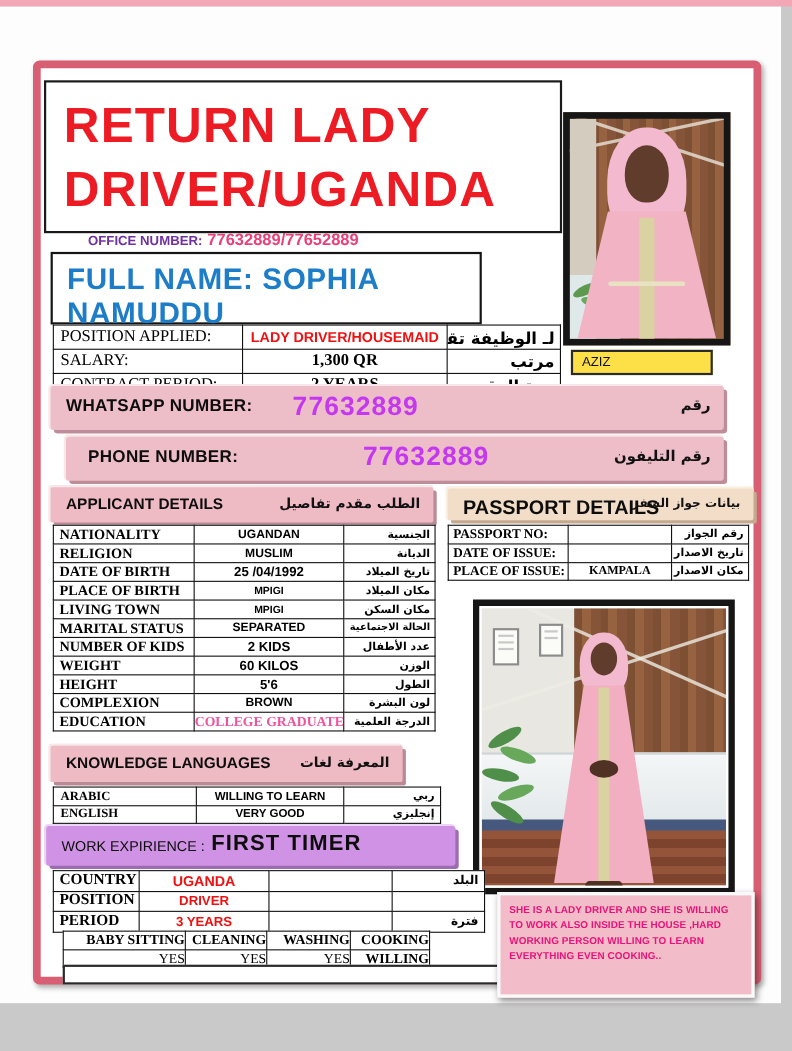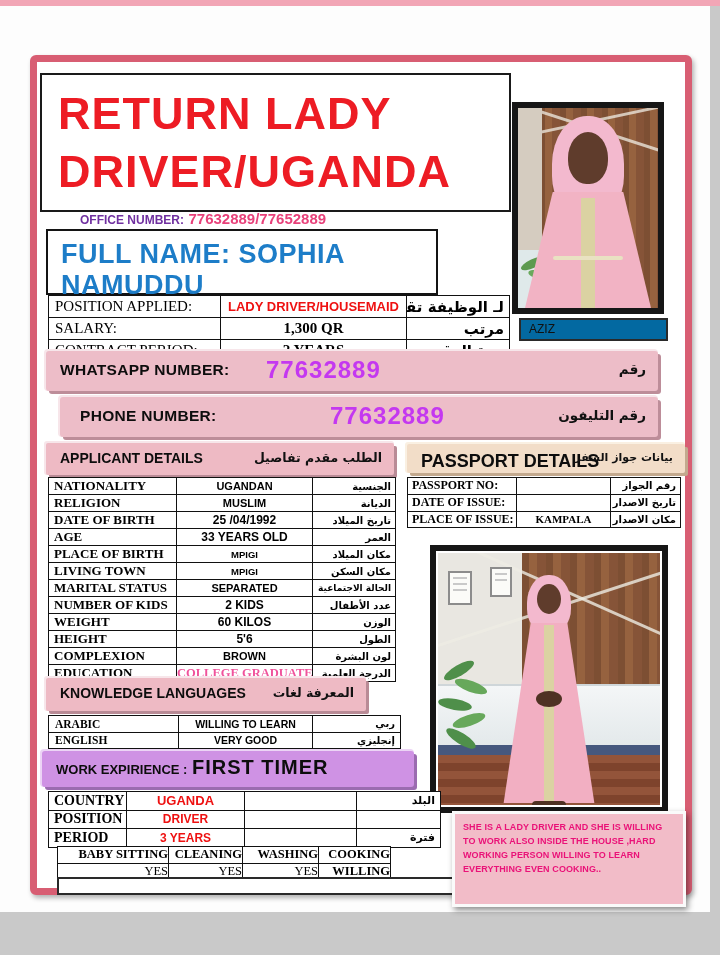--- a/index.html
+++ b/index.html
@@ -46,21 +46,21 @@
   .wood-seam { position:absolute; width:160%; height:3px; background:rgba(240,238,230,.75); }
   .panel-light { position:absolute; left:0; top:0; width:24px; height:100%; background:#d5ccc0; }
   .lowlight { position:absolute; left:0; bottom:0; width:46px; height:58px; background:#dfe9ea; }
   .leaf { position:absolute; width:26px; height:9px; border-radius:50%; background:#5d9a50; }
   .hijab1 { position:absolute; left:50%; transform:translateX(-50%); top:8px; width:72px; height:100px; background:#f3b9ce; border-radius:48% 48% 40% 40%; }
   .face1 { position:absolute; left:50%; transform:translateX(-50%); top:24px; width:40px; height:52px; background:#5f3c2c; border-radius:50% 50% 46% 46%; }
   .dress1 { position:absolute; left:50%; transform:translateX(-50%); bottom:0; width:126px; height:116px; background:#f2b3c4;
     clip-path:polygon(22% 0,78% 0,100% 100%,0 100%); }
   .trim1 { position:absolute; left:50%; transform:translateX(-50%); bottom:0; width:14px; height:110px; background:#dbd2a2; }
   .belt1 { position:absolute; left:50%; transform:translateX(-50%); bottom:48px; width:70px; height:4px; background:#e9e2c2; border-radius:2px; }
-  .aziz-box { left:519px; top:318px; width:149px; height:23px; border:2px solid #2a2a2a; background:#0369a1; padding:2px 0 0 8px; font-size:12px; color:#111; }
+  .aziz-box { left:519px; top:318px; width:129px; height:23px; border:2px solid #2a2a2a; background:#fde047; padding:2px 0 0 8px; font-size:12px; color:#111; }
 
   
   .bar { background:#edbdc8; border-radius:3px; box-shadow:3px 3px 0 0 #bd8d99, -1px -1px 0 1px #f7e6ea; }
   .wa-bar { left:46px; top:351px; width:612px; height:40px; }
   .ph-bar { left:60px; top:397px; width:598px; height:40px; }
   .bar-label { position:absolute; top:10px; font-size:15.5px; font-weight:800; color:#0d0d0d; letter-spacing:.3px; }
   .bar-number { position:absolute; top:5px; font-size:24px; font-weight:700; color:#c438f0; letter-spacing:1px; }
   .bar-ar { position:absolute; right:12px; top:10px; font-size:13.5px; font-weight:700; color:#111; }
 
   .section-header { background:#eebac4; border-radius:2px; box-shadow:3px 3px 0 0 #b98b96, -1px -1px 0 1px #f7e6ea; }
@@ -113,21 +113,21 @@
   .lang-header { left:46px; top:678px; width:320px; height:33px; }
   .lang-table { left:48px; top:715px; width:352px; }
   .lang-table td { height:16.5px; }
   .lang-label { font-weight:700; font-size:11.5px; padding-left:6px; font-family:"Liberation Serif", serif; }
   .lang-value { text-align:center; font-weight:800; font-size:10.5px; }
   .lang-ar { text-align:right; padding-right:5px; font-weight:700; font-size:10px; }
 
   
   .work-header { left:42px; top:751px; width:372px; height:36px; background:#cf92e4; border-radius:3px;
     box-shadow:3px 3px 0 0 #9b6cb0, -1px -1px 0 1px #ecd4f5; }
-  .work-label { position:absolute; left:14px; top:11px; font-size:13px; font-weight:700; color:#0d0d0d; }
+  .work-label { position:absolute; left:14px; top:11px; font-size:13px; font-weight:400; color:#0d0d0d; }
   .work-value { position:absolute; left:150px; top:5px; font-size:20px; font-weight:800; color:#0d0d0d; letter-spacing:1px; }
   .work-table { left:48px; top:791px; width:392px; }
   .work-table td { height:18.5px; }
   .wk-label { font-family:"Liberation Serif", serif; font-weight:700; font-size:14px; padding-left:5px; }
   .wk-value { text-align:center; font-weight:800; font-size:13px; color:#ee1111; }
   .wk-ar { text-align:right; padding-right:5px; font-weight:700; font-size:11px; }
   .skills-table { left:57px; top:846px; width:333px; }
   .skills-table td { height:16.5px; text-align:right; font-family:"Liberation Serif", serif; font-weight:700; font-size:12.5px; }
   .empty-box { left:57px; top:877px; width:519px; height:18px; border:2px solid #2a2a2a; background:#fff; }
 
@@ -237,25 +237,20 @@
   </tr>
   <tr>
     <td class="det-label">RELIGION</td>
     <td class="det-value">MUSLIM</td>
     <td class="det-ar ar" dir="rtl">الديانة</td>
   </tr>
   <tr>
     <td class="det-label">DATE OF BIRTH</td>
     <td class="det-value" style="font-size:12px;">25 /04/1992</td>
     <td class="det-ar ar" dir="rtl">تاريخ الميلاد</td>
-  </tr>
-  <tr>
-    <td class="det-label">AGE</td>
-    <td class="det-value" style="font-size:12px;">33 YEARS OLD</td>
-    <td class="det-ar ar" dir="rtl">العمر</td>
   </tr>
   <tr>
     <td class="det-label">PLACE OF BIRTH</td>
     <td class="det-value small">MPIGI</td>
     <td class="det-ar ar" dir="rtl">مكان الميلاد</td>
   </tr>
   <tr>
     <td class="det-label">LIVING TOWN</td>
     <td class="det-value small">MPIGI</td>
     <td class="det-ar ar" dir="rtl">مكان السكن</td>

